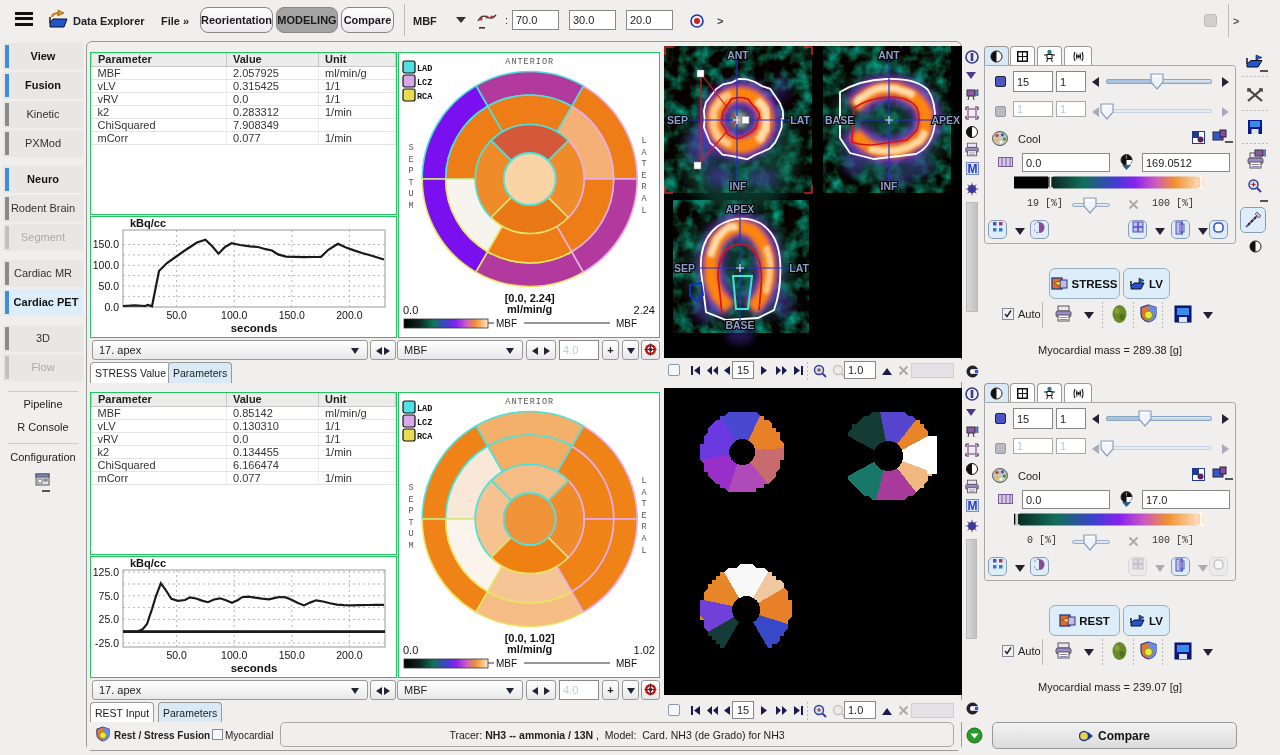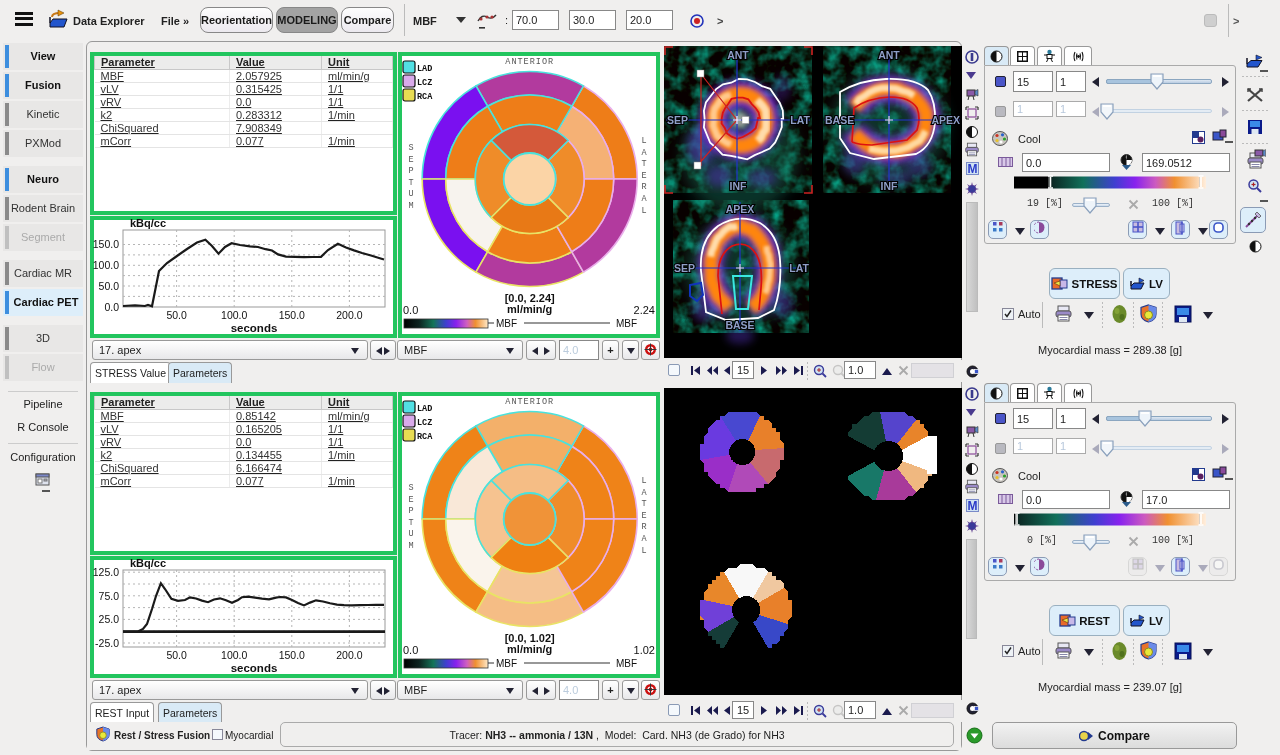--- a/index.html
+++ b/index.html
@@ -12,21 +12,21 @@
 
 .sbtn { position:absolute; left:3px; width:80px; height:27px; background:#e8e7e6; font-size:11px; text-align:center; line-height:27px; color:#333; }
 .sbtn .bar { position:absolute; left:2px; top:2px; width:4px; height:23px; background:#8a8a8a; }
 .sbtn.blue .bar { background:#3d8ede; }
 .sbtn.bold { font-weight:bold; color:#111; }
 .sbtn.sel { background:#ddeefa; }
 .sbtn.dis { color:#aaa; }
 .sbtn.dis .bar { background:#c0c0c0; }
 .slabel { position:absolute; left:0; width:86px; text-align:center; font-size:11px; color:#222; }
 
-.wbox { position:absolute; background:#fff; border:4px solid #22c55e;text-decoration:underline; }
+.wbox { position:absolute; background:#fff; border:1px solid #22c55e; }
 table.params { border-collapse:collapse; width:100%; font-size:11px; }
 table.params th { background:#ececeb; border:1px solid #c8c8c8; border-top:none; text-align:left; font-size:11px; padding:0 4px 0 6px; height:13px;}
 table.params td { border-bottom:1px solid #e4e4e4; border-right:1px solid #ececec; padding:0 4px 0 6px; height:11.5px; font-size:11px; color:#333;}
 .combo { position:absolute; height:20px; background:linear-gradient(#ffffff,#e8e8ea); border:1px solid #999; border-radius:3px; font-size:11px; color:#222; line-height:18px; padding-left:6px; }
 .tab { position:absolute; height:21px; border:1px solid #999; border-bottom:none; border-radius:4px 4px 0 0; background:#fff; font-size:10.5px; text-align:center; line-height:20px; padding:0 4px; }
 .tab.off { background:#d9eaf6; }
 .navbar { position:absolute; height:22px; background:#f0efee; font-size:11px; }
 input.fld { border:1px solid #888; font-size:11px; font-family:"Liberation Sans",sans-serif; padding:1px 3px; background:#fff; color:#222; }
 
 .rtab { position:absolute; width:24px; height:19px; border:1px solid #999; border-bottom:none; border-radius:4px 4px 0 0; background:#fff; text-align:center; }
@@ -423,21 +423,21 @@
             <th>Value</th>
             <th>Unit</th>
           </tr>
       <tr>
             <td>MBF</td>
             <td>0.85142</td>
             <td>ml/min/g</td>
           </tr>
       <tr>
             <td>vLV</td>
-            <td>0.165205</td>
+            <td>0.130310</td>
             <td>1/1</td>
           </tr>
       <tr>
             <td>vRV</td>
             <td>0.0</td>
             <td>1/1</td>
           </tr>
       <tr>
             <td>k2</td>
             <td>0.134455</td>

